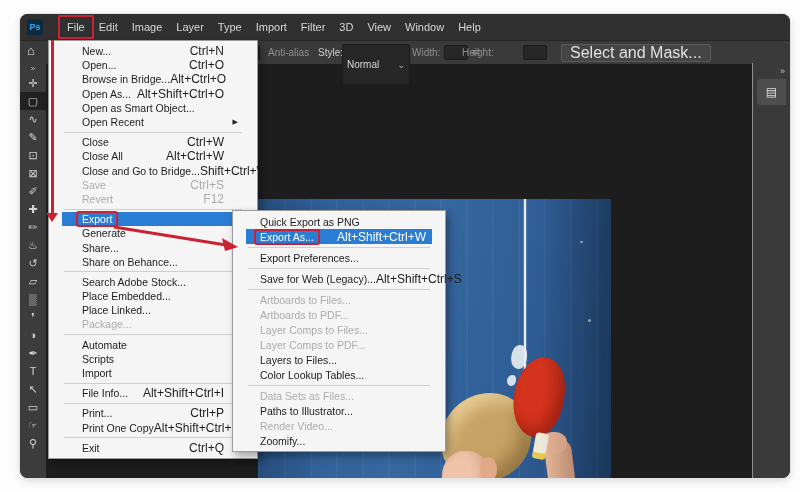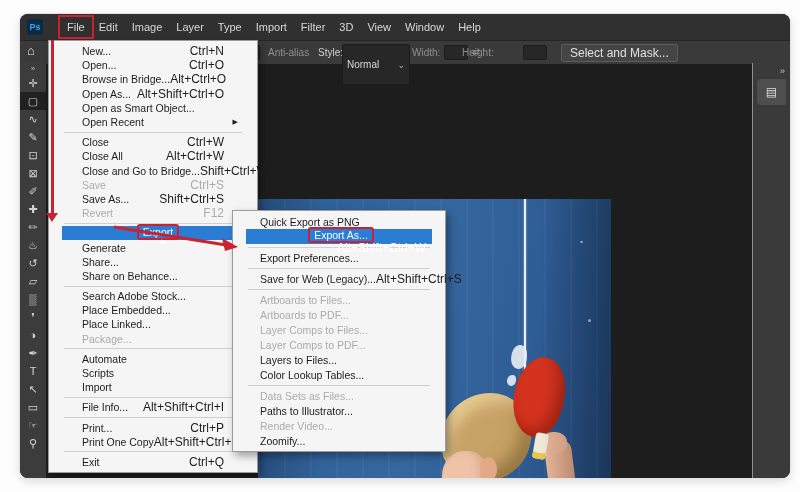--- a/index.html
+++ b/index.html
@@ -22,21 +22,21 @@
               border-top:1px solid #262626;z-index:4;}
   .homebtn{position:absolute;left:7px;top:3px;font-size:13px;color:#e2e2e2;line-height:1;}
   .ob-label{position:absolute;top:6px;font-size:10px;white-space:nowrap;}
   .dim{color:#8f8f8f;} .lit{color:#d0d0d0;}
   .ob-input{position:absolute;top:4px;height:13px;background:#272727;border:1px solid #1b1b1b;border-radius:2px;}
   .ob-select{position:absolute;top:3px;height:15px;background:#272727;border:1px solid #1b1b1b;border-radius:2px;
              color:#d8d8d8;font-size:10px;display:flex;align-items:center;padding:12px 4px;gap:8px;}
   .ob-select .chev{font-size:9px;color:#b5b5b5;margin-left:auto;}
   .linkicon{position:absolute;top:5px;font-size:10px;color:#9a9a9a;}
   .sm-btn{position:absolute;top:3px;height:16px;background:#454545;border:1px solid #5c5c5c;border-radius:2px;
-          color:#e0e0e0;font-size:12px;display:flex;align-items:center;padding:0 8px;}
+          color:#e0e0e0;font-size:16px;display:flex;align-items:center;padding:0 8px;}
 
   
   .toolbar{position:absolute;left:0;top:49px;width:26px;bottom:0;background:#3c3c3c;
            display:flex;flex-direction:column;align-items:center;padding-top:1px;z-index:4;}
   .tb-collapse{color:#bdbdbd;font-size:8px;height:10px;line-height:10px;}
   .tool{width:26px;height:18px;display:flex;align-items:center;justify-content:center;
         color:#d2d2d2;font-size:11px;line-height:1;}
   .tool.selected{background:#212121;}
 
   
@@ -75,21 +75,21 @@
   .menu{position:absolute;background:#f5f5f5;border:1px solid #9c9c9c;
         box-shadow:3px 4px 8px rgba(0,0,0,.35);padding:3px 13px;z-index:30;}
   .filemenu{left:28px;top:26px;width:182px;}
   .submenu{left:212px;top:196px;width:186px;z-index:31;}
   .mi{display:flex;align-items:center;height:14.2px;padding:0 6px 0 20px;font-size:10.5px;color:#1c1c1c;}
   .submenu .mi{height:15px;padding-left:14px;}
   .mi .label{white-space:nowrap;}
   .mi .shortcut{margin-left:auto;font-size:12px;white-space:nowrap;}
   .mi .sub{margin-left:6px;font-size:7px;width:8px;text-align:right;}
   .mi.disabled{color:#ababab;}
-  .mi.selected{background:var(--selection-blue);color:#fff;flex-direction:column;}
+  .mi.selected{background:var(--selection-blue);color:#fff;}
   .mi.red-boxed .label{box-shadow:0 0 0 2px var(--annotation-red);padding:0 4px;margin-left:-4px;border-radius:1px;}
   .msep{height:1px;background:#cfcfcf;margin:2.5px 2px;}
 
   
   .vline{position:absolute;left:31px;top:26px;width:3px;height:173px;background:var(--annotation-red);z-index:40;}
   .vhead{position:absolute;left:26px;top:199px;width:0;height:0;border-left:6px solid transparent;
          border-right:6px solid transparent;border-top:9px solid var(--annotation-red);z-index:40;}
   .diag{position:absolute;left:90px;top:204px;width:132px;height:38px;z-index:40;}
   .diag line{stroke:var(--annotation-red);stroke-width:3;}
   .diag polygon{fill:var(--annotation-red);}
@@ -302,25 +302,20 @@
         <div class="mi">
           <span class="label">Close and Go to Bridge...</span>
           <span class="shortcut">Shift+Ctrl+W</span>
           <span class="sub" style="visibility: hidden;">▶</span>
         </div>
         <div class="mi disabled">
           <span class="label">Save</span>
           <span class="shortcut">Ctrl+S</span>
           <span class="sub" style="visibility: hidden;">▶</span>
         </div>
-        <div class="mi">
-          <span class="label">Save As...</span>
-          <span class="shortcut">Shift+Ctrl+S</span>
-          <span class="sub" style="visibility: hidden;">▶</span>
-        </div>
         <div class="mi disabled">
           <span class="label">Revert</span>
           <span class="shortcut">F12</span>
           <span class="sub" style="visibility: hidden;">▶</span>
         </div>
         <div class="msep"></div>
         <div class="mi selected red-boxed">
           <span class="label">Export</span>
           <span class="shortcut"></span>
           <span class="sub" style="visibility: visible;">▶</span>

